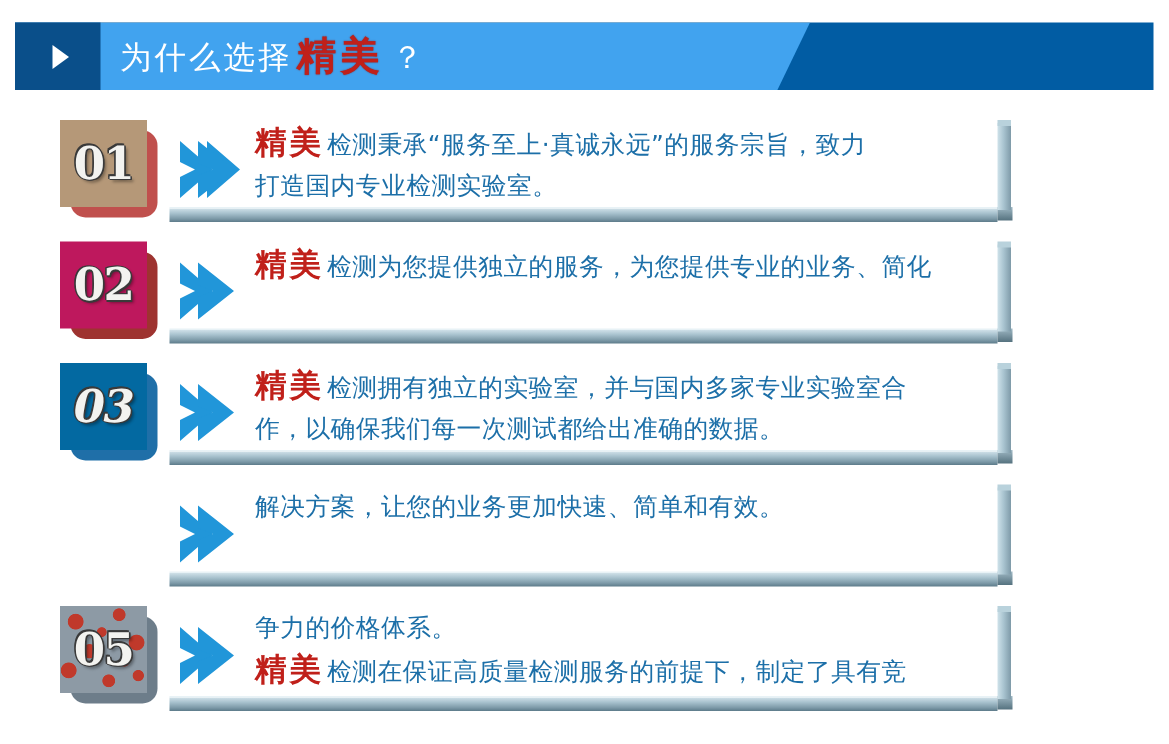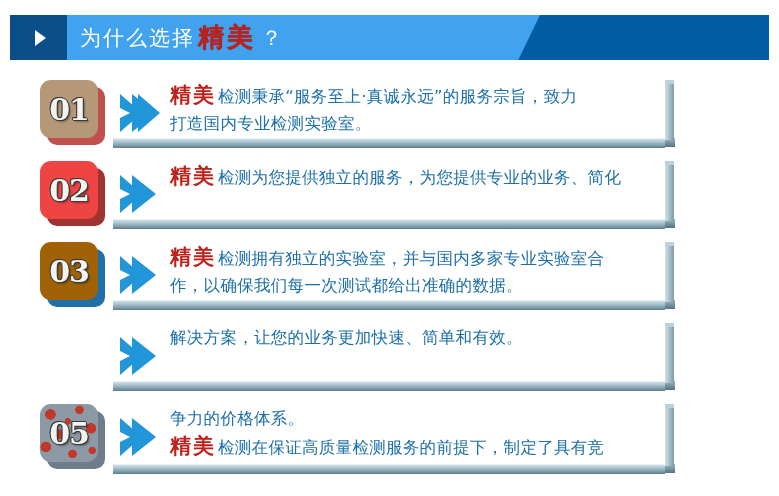--- a/index.html
+++ b/index.html
@@ -118,21 +118,21 @@
     width: 58px;
     height: 58px;
     border-radius: 10px;
   }
   .badge-face {
     position: absolute;
     left: 0px;
     top: 0px;
     width: 58px;
     height: 58px;
-    border-radius: 11px;
+    border-radius: 0;
     display: flex;
     align-items: center;
     justify-content: center;
   }
   .badge-num {
     font-family: "DejaVu Serif", "Liberation Serif", serif;
     font-size: 30px;
     font-weight: bold;
     color: #f3f3f0;
     letter-spacing: -1px;
@@ -272,21 +272,21 @@
     </div>
     <div class="ledge" style="top:62px;"></div>
     <div class="ledge-end" style="left:665px;top:62px;"></div>
     <div class="post" style="left:665px;top:6px;height:58px;"></div>
     <div class="post-cap" style="left:665px;top:4px;"></div>
   </div>
 
   <div class="row">
     <div class="badge-wrap">
       <div class="badge-shadow" style="background:#9e3330;"></div>
-      <div class="badge-face" style="background:#ef4444;">
+      <div class="badge-face" style="background:#be185d;">
         <span class="badge-num">02</span>
       </div>
     </div>
     <div class="chev">
       <svg width="46" height="42" viewBox="0 0 46 42">
           <path d="M2 2 L24 21 L2 40 L2 26 L12 21 L2 16 Z" fill="#2196d9"></path>
           <path d="M0 2 L24 21 L0 40 L0 25 L10 21 L0 17 Z" fill="#2196d9" transform="translate(14,0)"></path>
         </svg>
     </div>
     <div class="txt-block">
@@ -296,21 +296,21 @@
     </div>
     <div class="ledge" style="top:62px;"></div>
     <div class="ledge-end" style="left:665px;top:62px;"></div>
     <div class="post" style="left:665px;top:6px;height:58px;"></div>
     <div class="post-cap" style="left:665px;top:4px;"></div>
   </div>
 
   <div class="row">
     <div class="badge-wrap">
       <div class="badge-shadow" style="background:#1f6fa8;"></div>
-      <div class="badge-face" style="background:#a16207;">
+      <div class="badge-face" style="background:#0369a1;font-style:italic;">
         <span class="badge-num">03</span>
       </div>
     </div>
     <div class="chev">
       <svg width="46" height="42" viewBox="0 0 46 42">
           <path d="M2 2 L24 21 L2 40 L2 26 L12 21 L2 16 Z" fill="#2196d9"></path>
           <path d="M0 2 L24 21 L0 40 L0 25 L10 21 L0 17 Z" fill="#2196d9" transform="translate(14,0)"></path>
         </svg>
     </div>
     <div class="txt-block">

